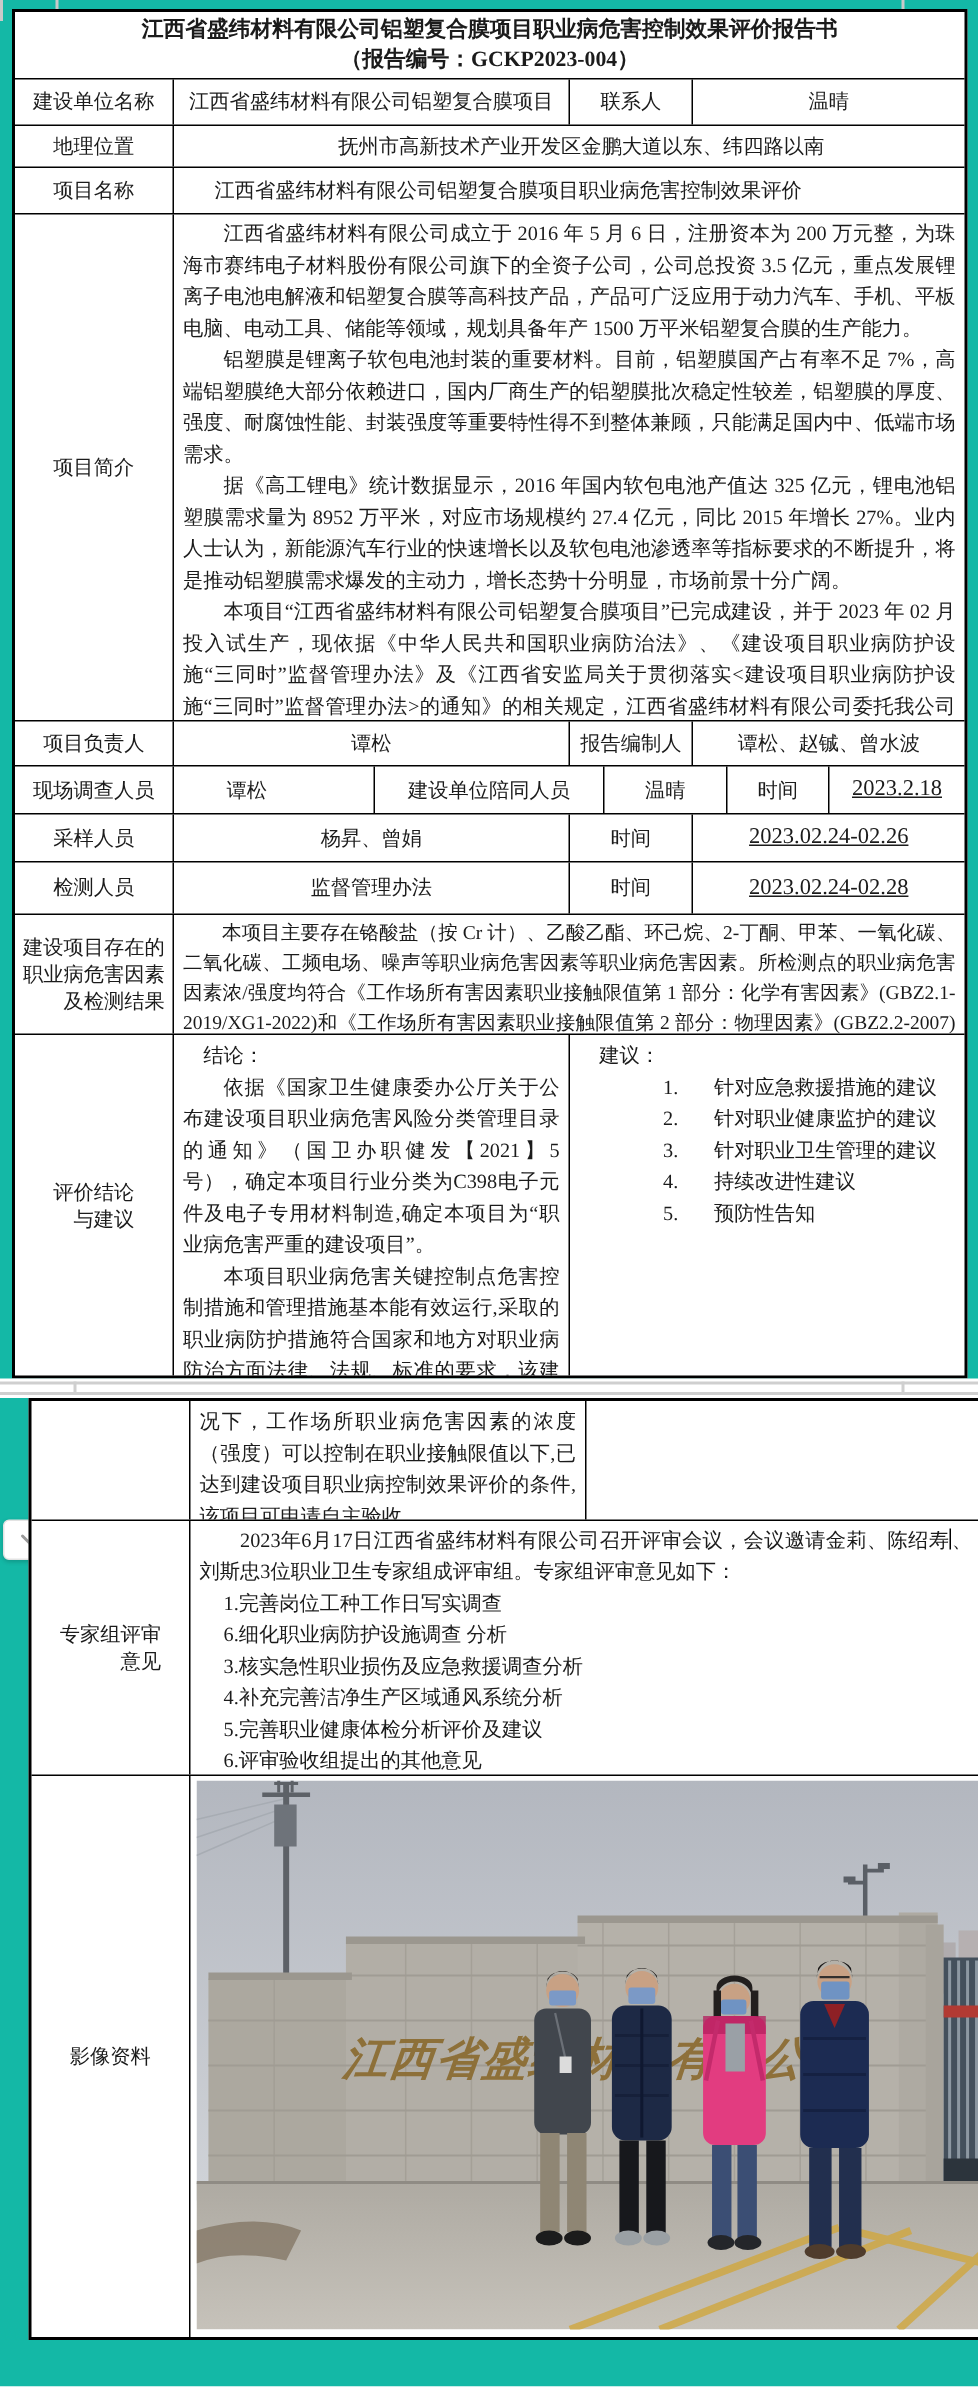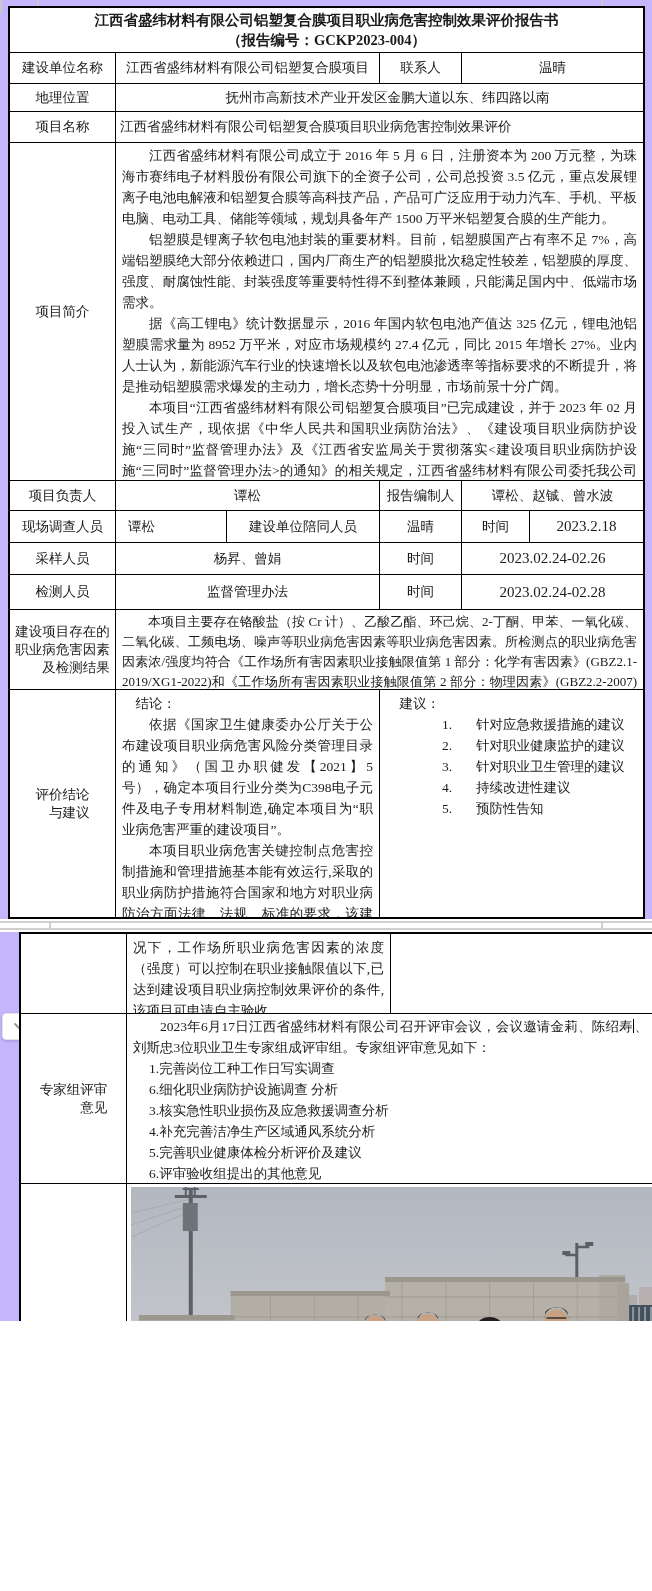--- a/index.html
+++ b/index.html
@@ -1,47 +1,47 @@
 <!DOCTYPE html>
 <html><head>
 <meta charset="utf-8">
 <style>
   html,body{margin:0;padding:0;background:#fff;}
-  #page{position:relative;width:652px;height:1321px;background:#c4b5fd;overflow:hidden;
+  #page{position:relative;width:652px;height:1591px;background:#14b8a6;overflow:hidden;
         font-family:"Liberation Serif","DejaVu Serif",serif;color:#1b1b1b;}
   .tbl{position:absolute;left:8px;width:637px;border:2px solid #000;box-sizing:border-box;background:#fff;}
   .row{display:flex;border-bottom:1.5px solid #000;box-sizing:border-box;}
   .row:last-child{border-bottom:none;}
   .cell{border-right:1.5px solid #000;box-sizing:border-box;overflow:hidden;position:relative;}
   .cell:last-child{border-right:none;}
   .vc{display:flex;align-items:center;justify-content:center;text-align:right;}
   .lbl{font-size:13.5px;line-height:18px;}
   .txt{font-size:13.5px;line-height:21px;text-align:justify;}
   .c-label{width:106px;flex:none;}
   .c-v1{width:264px;flex:none;}
   .c-s{width:82px;flex:none;}
   .c-last{flex:1;}
   .c-sv2{width:111px;flex:none;}
   .c-sv3{width:153px;flex:none;}
   .c-sv5{width:68px;flex:none;}
-  .date{font-size:15px;font-family:"Liberation Serif","DejaVu Serif",serif;}
+  .date{font-size:15px;font-family:"Liberation Serif","DejaVu Serif",serif;text-decoration:underline;}
   .pad{padding:2px 6px;}
   .ind2{text-indent:2em;}
   .ind1{text-indent:1em;}
   
   .r-title{height:45px;}
   .title-cell{flex:1;display:flex;flex-direction:column;align-items:center;justify-content:center;}
   .t1{font-family:"Liberation Sans","DejaVu Sans",sans-serif;font-weight:700;font-size:14.5px;line-height:20px;}
   .t2{font-weight:700;font-size:14.5px;line-height:20px;font-family:"Liberation Serif","DejaVu Serif",serif;}
   
   .r-unit{height:31px;} .r-loc{height:28px;gap:16px;} .r-proj{height:31px;}
   .r-intro{height:338px;} .r-leader{height:30px;} .r-survey{height:32px;}
   .r-samp{height:32px;} .r-test{height:35px;} .r-haz{height:80px;} .r-concl{height:227px;}
   .r-cont{height:80px;} .r-expert{height:170px;} .r-photo{height:374px;}
-  .left-val{justify-content:flex-start;text-align:right;padding-left:12px;}
+  .left-val{justify-content:flex-start;text-align:right;padding-left:12px;margin-left:23px;}
   .haz-txt{font-size:13px;line-height:20px;}
   .concl-col{padding:3px 6px;}
   .sug-item{display:flex;line-height:21px;font-size:13.5px;padding-left:56px;}
   .sug-num{width:34px;flex:none;}
   .exp-item{line-height:21px;font-size:13.5px;padding-left:16px;white-space:pre-wrap;}
   .cursor{display:inline-block;width:1.5px;height:14px;background:#000;vertical-align:-2px;}
   
   #gap{position:absolute;left:0;top:919px;width:652px;height:13px;background:#fff;}
   .gapline{position:absolute;left:0;width:652px;height:2px;background:#cfcfcf;}
   .gaptick{position:absolute;width:1.5px;top:2px;height:9px;background:#cfcfcf;}

